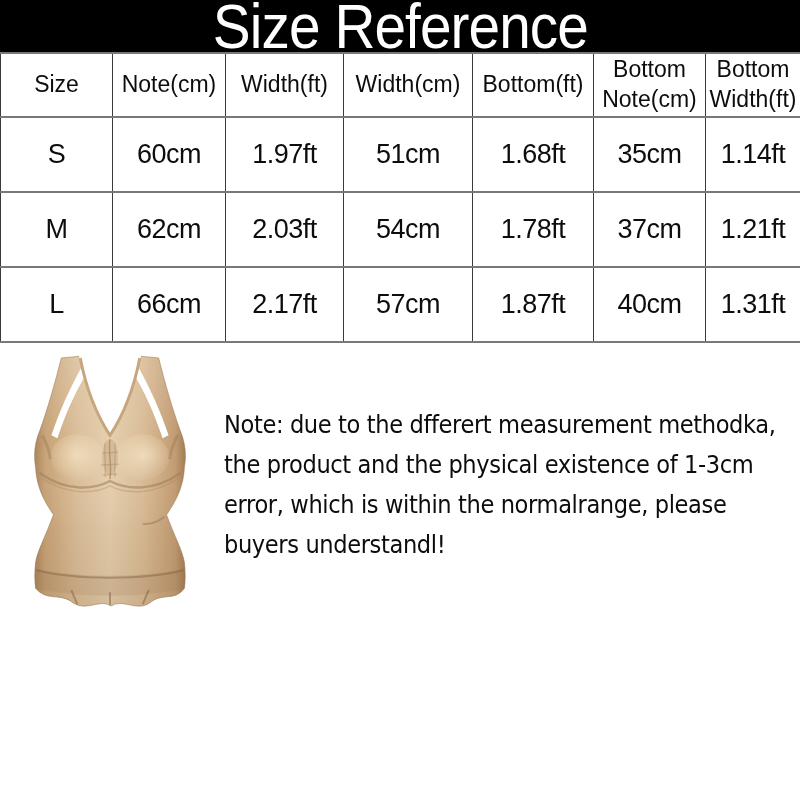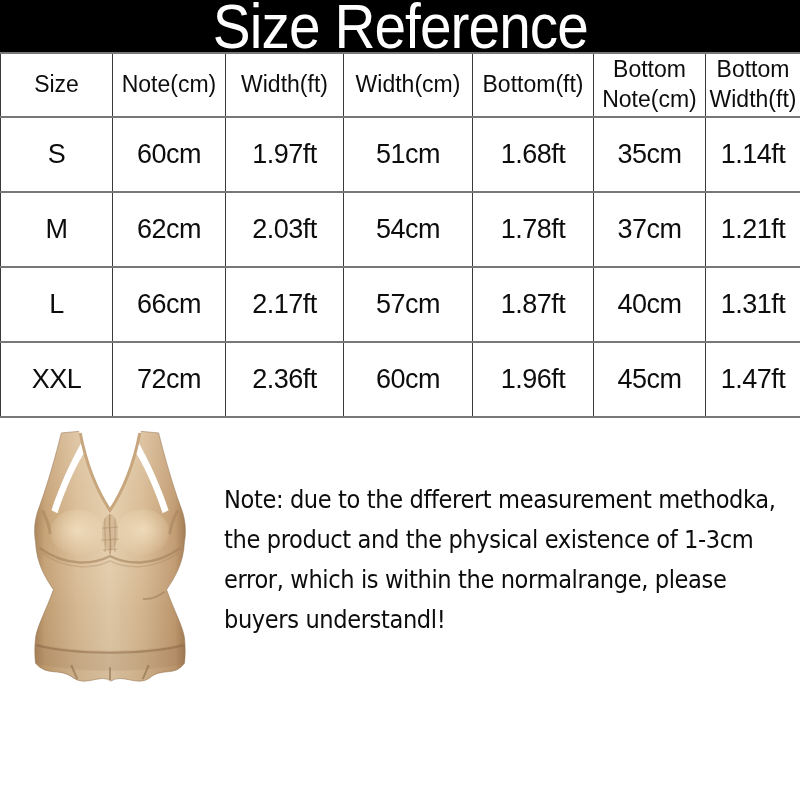--- a/index.html
+++ b/index.html
@@ -95,29 +95,20 @@
   </tr>
   <tr class="data-row">
     <td>L</td>
     <td>66cm</td>
     <td>2.17ft</td>
     <td>57cm</td>
     <td>1.87ft</td>
     <td>40cm</td>
     <td>1.31ft</td>
   </tr>
-  <tr class="data-row">
-    <td>XXL</td>
-    <td>72cm</td>
-    <td>2.36ft</td>
-    <td>60cm</td>
-    <td>1.96ft</td>
-    <td>45cm</td>
-    <td>1.47ft</td>
-  </tr>
 </tbody>
   </table>
 
 <div class="bottom-section">
 
   <svg class="product-photo" viewBox="0 0 210 270" xmlns="http://www.w3.org/2000/svg" aria-hidden="true">
     <defs>
       <linearGradient id="bodyGrad" x1="0" y1="0" x2="1" y2="0">
         <stop offset="0" stop-color="#ab855c"></stop>
         <stop offset="0.07" stop-color="#c7a377"></stop>

